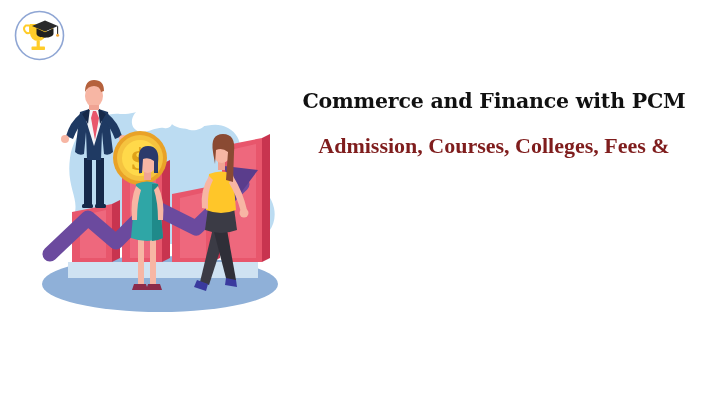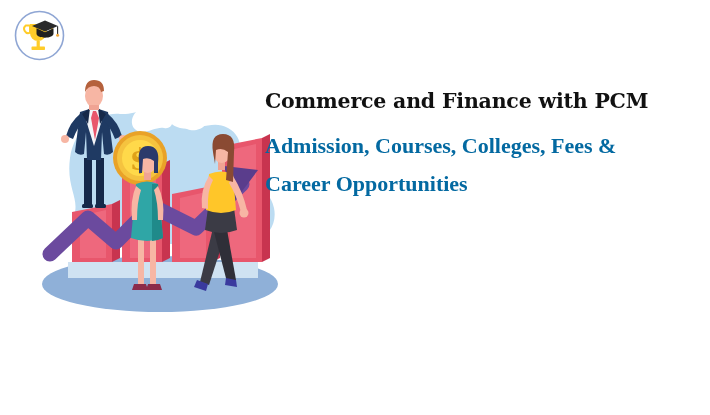--- a/index.html
+++ b/index.html
@@ -29,38 +29,38 @@
     position: absolute;
     left: 28px;
     top: 66px;
     width: 265px;
     height: 250px;
   }
 
   
   #text-block {
     position: absolute;
-    left: 265px;
+    left: 284px;
     top: 82px;
     width: 420px;
-    text-align: left;
+    text-align: center;
   }
   #headline {
     color: #111111;
     font-family: "DejaVu Serif", serif;
     font-weight: bold;
     font-size: 20.5px;
     line-height: 39px;
     letter-spacing: -0.2px;
     margin: 0;
     white-space: nowrap;
   }
   #headline .hl-line { display: block; }
   #subhead {
-    color: #0369a1;
+    color: #7f1d1d;
     font-family: "Liberation Serif", serif;
     font-size: 22px;
     line-height: 38px;
     margin: 6px 0 0 0;
     white-space: nowrap;
   }
   #subhead .sub-line { display: block; }
 </style>
 </head>
 <body>
@@ -203,15 +203,14 @@
 
   </svg>
 </div>
 
 <div id="text-block">
   <h1 id="headline">
     <span class="hl-line">Commerce and Finance with PCM</span>
   </h1>
   <h2 id="subhead">
     <span class="sub-line">Admission, Courses, Colleges, Fees &amp;</span>
-    <span class="sub-line">Career Opportunities</span>
   </h2>
 </div>
 
 </body></html>

